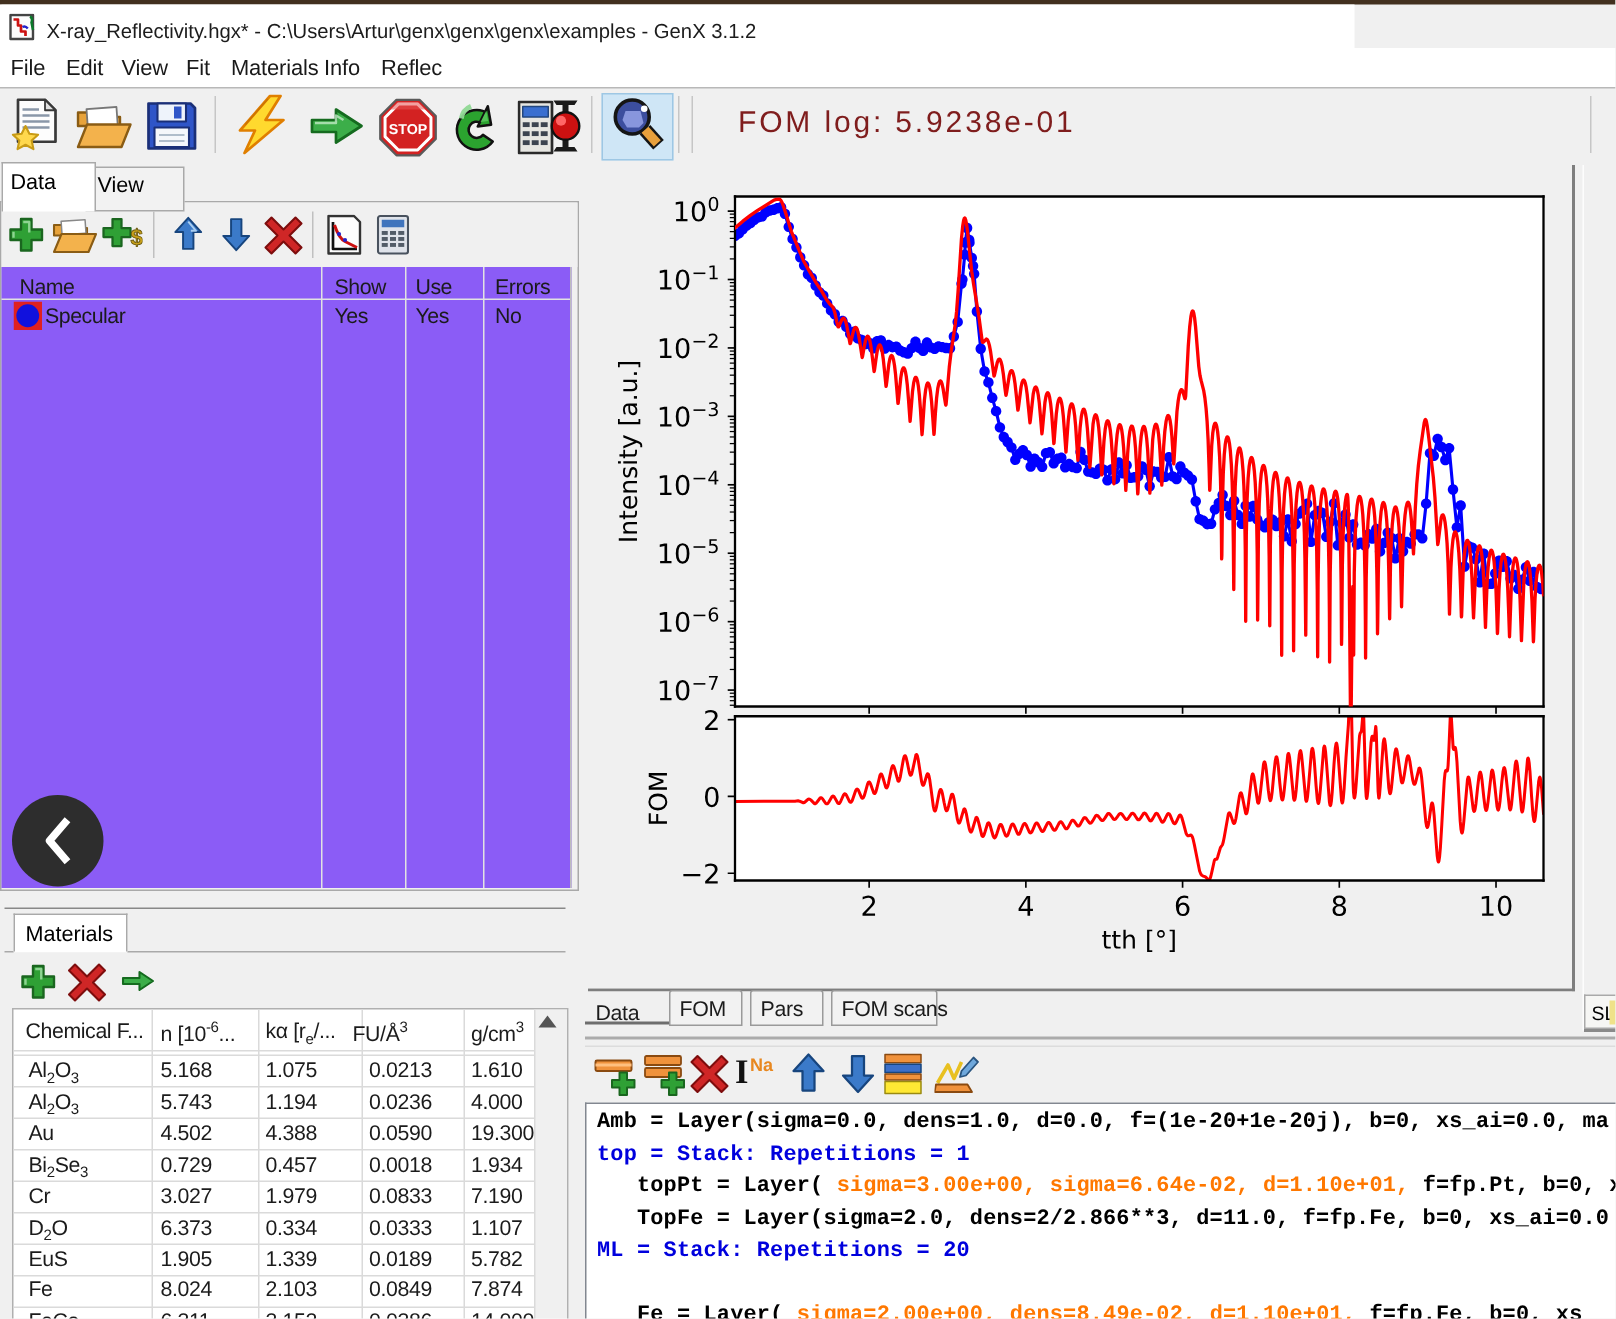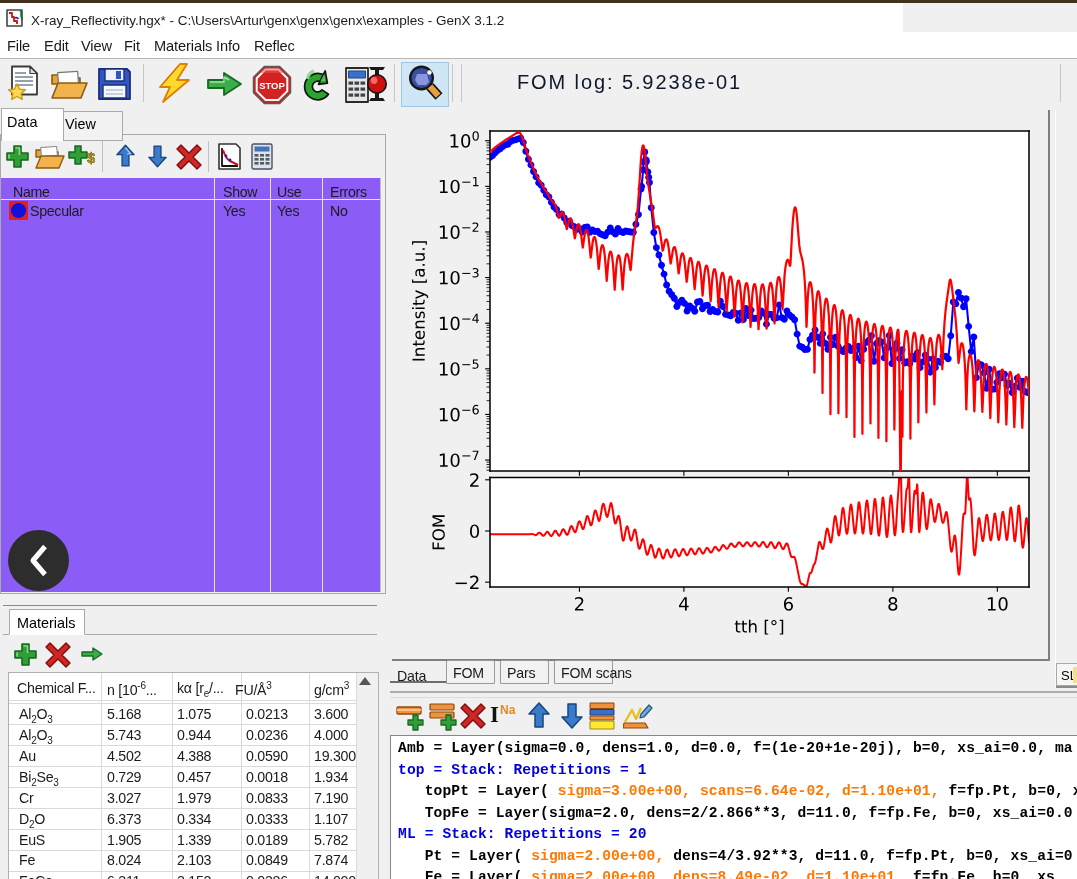--- a/index.html
+++ b/index.html
@@ -6,21 +6,21 @@
  font-family:"Liberation Sans",sans-serif;-webkit-font-smoothing:antialiased}
 .abs{position:absolute}
 #topstrip{left:0;top:0;width:1077px;height:3px;background:#42301f}
 #leftsliver{left:0;top:3px;width:1px;height:11px;background:#5a4330}
 #titlebar{left:0;top:3px;width:903px;height:29px;background:#ffffff}
 #titletext{left:31px;top:10px;font-size:13.5px;color:#1c1c1c;white-space:pre}
 #menubar{left:0;top:32px;width:1077px;height:26px;background:#ffffff}
 .menu{position:absolute;top:6px;font-size:14.6px;letter-spacing:-0.1px;color:#191919}
 #toolbar{left:0;top:58px;width:1077px;height:50px;background:#f0f0f0;border-top:1px solid #b8b8b8;box-sizing:border-box}
 .tsep{position:absolute;top:5px;width:1px;height:38px;background:#c6c6c6}
-#fomlog{left:517px;top:71px;font-size:20px;letter-spacing:1.9px;color:#0f172a}
+#fomlog{left:492px;top:71px;font-size:20px;letter-spacing:1.9px;color:#7f1d1d}
 #zoombox{left:401px;top:3px;width:48px;height:45px;background:#cfe6f6;border:1px solid #9ec7e4;box-sizing:border-box}
 #lpanel{left:0;top:108px;width:390px;height:771px;background:#f0f0f0}
 #ltab-data{left:1px;top:0px;width:56px;height:27px;background:#ffffff;border:1px solid #a9a9a9;border-bottom:none;z-index:3;padding:5px 0 0 5px}
 #ltab-view{left:57px;top:3px;width:57px;height:24px;background:#f2f2f2;border:1px solid #a9a9a9;z-index:2;padding:4px 0 0 7px}
 #lpage{left:0px;top:26px;width:386px;height:460px;background:#f0f0f0;border:1px solid #a9a9a9;box-sizing:border-box}
 #ltoolbar{left:1px;top:27px;width:384px;height:43px;background:#f0f0f0}
 .lsep{position:absolute;top:6px;width:1px;height:31px;background:#c0c0c0}
 #ltable{left:1px;top:70px;width:379px;height:414px;background:#8b5cf6;border-right:1px solid #bdbdbd}
 .hcol{position:absolute;top:0;height:414px;width:1px;background:#e2e2e2}
 .htxt{position:absolute;top:6px;font-size:14.2px;letter-spacing:-0.3px;color:#1b1b1b}
@@ -260,24 +260,24 @@
   <div class="gh" style="top:197.5px"></div>
   <span class="gcell" style="left:8px;top:7px">Chemical F...</span>
   <span class="gcell" style="left:98px;top:7px">n [10<sup style="font-size:10px">-6</sup>...</span>
   <span class="gcell" style="left:168px;top:7px">kα [r<sub style="font-size:10px">e</sub>/...</span>
   <span class="gcell" style="left:226px;top:7px">FU/Å<sup style="font-size:10px">3</sup></span>
   <span class="gcell" style="left:305px;top:7px">g/cm<sup style="font-size:10px">3</sup></span>
   <span class="gcell" style="left:10px;top:33px">Al<sub style="font-size:10px">2</sub>O<sub style="font-size:10px">3</sub></span>
    <span class="gcell" style="left:98px;top:33px">5.168</span>
    <span class="gcell" style="left:168px;top:33px">1.075</span>
    <span class="gcell" style="left:237px;top:33px">0.0213</span>
-   <span class="gcell" style="left:305px;top:33px">3.600</span>
+   <span class="gcell" style="left:305px;top:33px">1.610</span>
    <span class="gcell" style="left:10px;top:54px">Al<sub style="font-size:10px">2</sub>O<sub style="font-size:10px">3</sub></span>
    <span class="gcell" style="left:98px;top:54px">5.743</span>
-   <span class="gcell" style="left:168px;top:54px">0.944</span>
+   <span class="gcell" style="left:168px;top:54px">1.194</span>
    <span class="gcell" style="left:237px;top:54px">0.0236</span>
    <span class="gcell" style="left:305px;top:54px">4.000</span>
    <span class="gcell" style="left:10px;top:75px">Au</span>
    <span class="gcell" style="left:98px;top:75px">4.502</span>
    <span class="gcell" style="left:168px;top:75px">4.388</span>
    <span class="gcell" style="left:237px;top:75px">0.0590</span>
    <span class="gcell" style="left:305px;top:75px">19.300</span>
    <span class="gcell" style="left:10px;top:96px">Bi<sub style="font-size:10px">2</sub>Se<sub style="font-size:10px">3</sub></span>
    <span class="gcell" style="left:98px;top:96px">0.729</span>
    <span class="gcell" style="left:168px;top:96px">0.457</span>
@@ -3760,21 +3760,21 @@
 <div class="abs" id="rightcut">
  <div id="sltab">SL</div>
  <div style="position:absolute;left:17px;top:557px;width:4px;height:16px;background:#efe289"></div>
  <div style="position:absolute;left:0px;top:576px;width:21px;height:2px;background:#8a8a8a"></div>
 </div>
 <div class="abs" id="bpanel">
  <div style="position:absolute;left:7px;top:7px;font-size:14.2px;letter-spacing:-0.2px;color:#1b1b1b">Data</div>
  <div style="position:absolute;left:0px;top:20px;width:56px;height:2px;background:#6e6e6e"></div>
  <div class="btab" style="left:56px;width:49px">FOM</div>
  <div class="btab" style="left:110px;width:49px">Pars</div>
- <div class="btab" style="left:164px;width:59px">FOM scans</div>
+ <div class="btab" style="left:164px;width:71px">FOM scans</div>
  <div class="bsash1"></div>
  <div class="bsash2"></div>
  <div id="btools">
   <svg class="abs" style="left:6px;top:3px" width="28" height="28" viewBox="0 0 28 28">
    <rect x="1" y="4" width="24" height="7" rx="1" fill="#f0923c" stroke="#8a4a10" stroke-width="1.3"></rect>
    <rect x="1" y="6" width="24" height="2" fill="#ffc080"></rect>
    <path d="M17 12 h5 v5 h5 v5 h-5 v5 h-5 v-5 h-5 v-5 h5 z" fill="#2fa035" stroke="#1a661f" stroke-width="1.3" stroke-linejoin="round"></path>
   </svg>
   <svg class="abs" style="left:39px;top:3px" width="28" height="28" viewBox="0 0 28 28">
    <rect x="1" y="1" width="24" height="6" rx="1" fill="#f0923c" stroke="#8a4a10" stroke-width="1.2"></rect>
@@ -3802,18 +3802,17 @@
   </svg>
   <svg class="abs" style="left:233px;top:2px" width="30" height="28" viewBox="0 0 30 28">
    <path d="M2 20 l7 -12 4 9 5 -11" fill="none" stroke="#e8c020" stroke-width="2.4"></path>
    <path d="M1 21 h21 l3 5 h-25 z" fill="#f0923c" stroke="#8a4a10" stroke-width="1.2"></path>
    <path d="M18 12 L26 3 l3 3 -8 9 -4 1 z" fill="#6fa8dc" stroke="#2a5580" stroke-width="1.2"></path>
   </svg>
  </div>
  <div id="codebox">
   <span class="cl" style="top:4px">Amb = Layer(sigma=0.0, dens=1.0, d=0.0, f=(1e-20+1e-20j), b=0, xs_ai=0.0, ma</span>
   <span class="cl kb" style="top:25.5px">top = Stack: Repetitions = 1</span>
-  <span class="cl" style="top:47px">   topPt = Layer( <span class="ko">sigma=3.00e+00,</span> <span class="ko">scans=6.64e-02,</span> <span class="ko">d=1.10e+01,</span> f=fp.Pt, b=0, x</span>
+  <span class="cl" style="top:47px">   topPt = Layer( <span class="ko">sigma=3.00e+00,</span> <span class="ko">sigma=6.64e-02,</span> <span class="ko">d=1.10e+01,</span> f=fp.Pt, b=0, x</span>
   <span class="cl" style="top:68.5px">   TopFe = Layer(sigma=2.0, dens=2/2.866**3, d=11.0, f=fp.Fe, b=0, xs_ai=0.0</span>
   <span class="cl kb" style="top:90px">ML = Stack: Repetitions = 20</span>
-  <span class="cl" style="top:111.5px">   Pt = Layer( <span class="ko">sigma=2.00e+00,</span> dens=4/3.92**3, d=11.0, f=fp.Pt, b=0, xs_ai=0</span>
   <span class="cl" style="top:133px">   Fe = Layer( <span class="ko">sigma=2.00e+00,</span> <span class="ko">dens=8.49e-02,</span> <span class="ko">d=1.10e+01,</span> f=fp.Fe, b=0, xs</span>
  </div>
 </div>
 </body></html>

